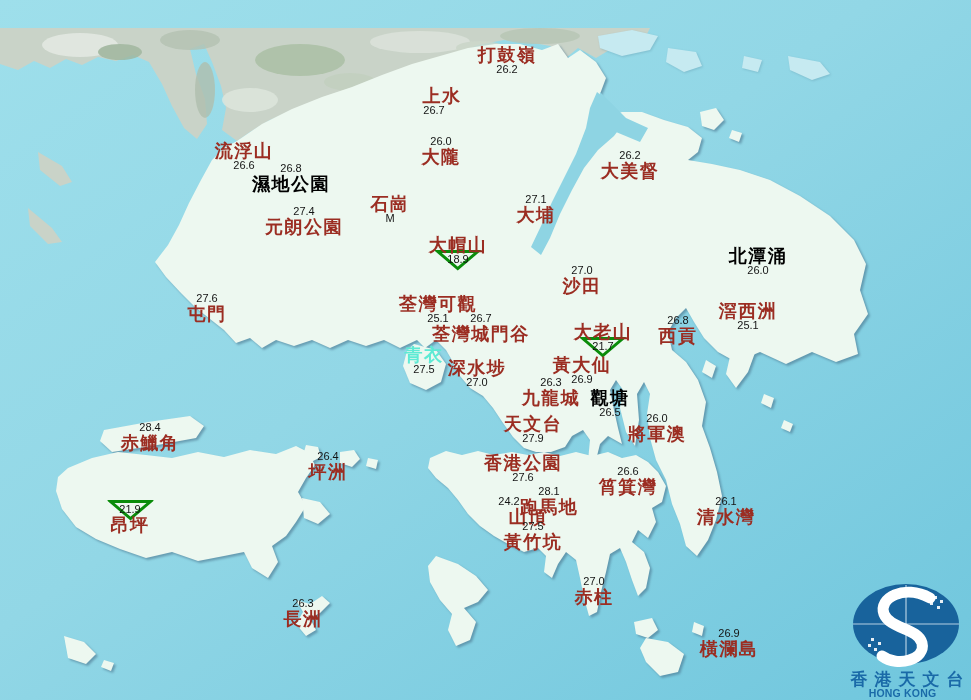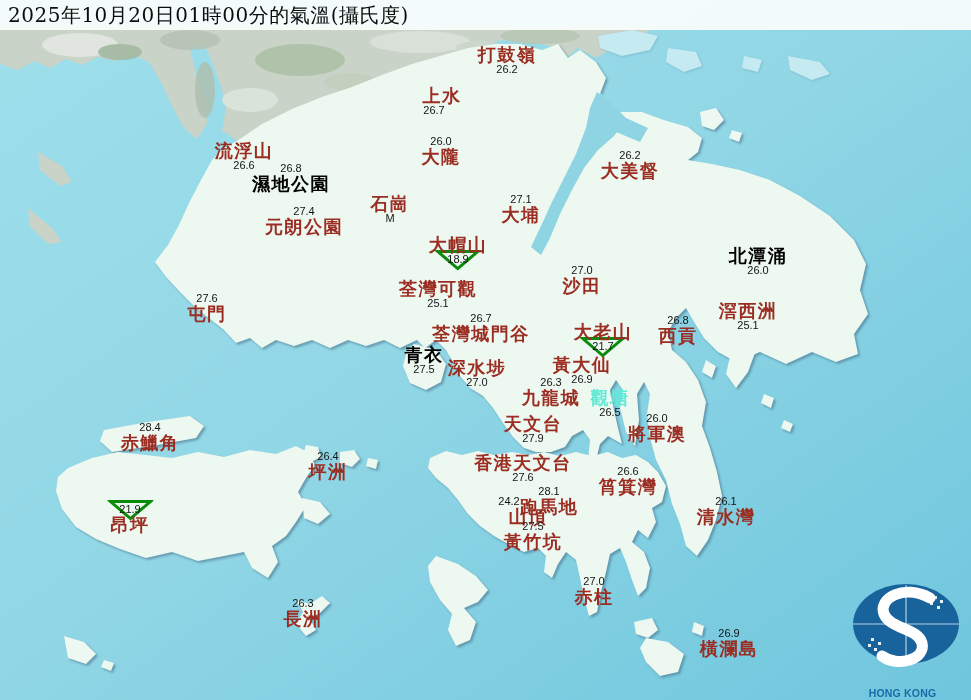--- a/index.html
+++ b/index.html
@@ -163,36 +163,36 @@
         <span class="st-label" style="color: #000000;">濕地公園</span>
       </div>
       <div class="station" style="left: 304px; top: 204px;">
         <span class="st-value" style="color: rgb(20, 20, 20);">27.4</span>
         <span class="st-label" style="color: rgb(155, 45, 34);">元朗公園</span>
       </div>
       <div class="station" style="left: 390px; top: 196px;">
         <span class="st-label" style="color: rgb(155, 45, 34);">石崗</span>
         <span class="st-value" style="color: rgb(20, 20, 20);">M</span>
       </div>
-      <div class="station" style="left: 521px; top: 192px;">
+      <div class="station" style="left: 536px; top: 192px;">
         <span class="st-value" style="color: rgb(20, 20, 20);">27.1</span>
         <span class="st-label" style="color: rgb(155, 45, 34);">大埔</span>
       </div>
       <div class="station" style="left: 458px; top: 237px;">
         <span class="st-label" style="color: rgb(155, 45, 34);">大帽山</span>
         <span class="st-value" style="color: rgb(20, 20, 20);">18.9<svg width="46" height="24" class="tri">
             <path d="M3,4 L43,4 L23,21 Z" fill="none" stroke="#0a8c0a" stroke-width="3"></path>
           </svg></span>
       </div>
       <div class="station" style="left: 582px; top: 263px;">
         <span class="st-value" style="color: rgb(20, 20, 20);">27.0</span>
         <span class="st-label" style="color: rgb(155, 45, 34);">沙田</span>
       </div>
       <div class="station" style="left: 438px; top: 281px;">
-        <span class="st-label" style="color: rgb(155, 45, 34);">荃灣可觀</span>
+        <span class="st-label" style="color: rgb(155, 45, 34); margin-top: 15px;">荃灣可觀</span>
         <span class="st-value" style="color: rgb(20, 20, 20);">25.1</span>
       </div>
       <div class="station" style="left: 758px; top: 248px;">
         <span class="st-label" style="color: #000000;">北潭涌</span>
         <span class="st-value" style="color: rgb(20, 20, 20);">26.0</span>
       </div>
       <div class="station" style="left: 207px; top: 291px;">
         <span class="st-value" style="color: rgb(20, 20, 20);">27.6</span>
         <span class="st-label" style="color: rgb(155, 45, 34);">屯門</span>
       </div>
@@ -208,49 +208,49 @@
         <span class="st-value" style="color: rgb(20, 20, 20);">26.8</span>
         <span class="st-label" style="color: rgb(155, 45, 34);">西貢</span>
       </div>
       <div class="station" style="left: 603px; top: 324px;">
         <span class="st-label" style="color: rgb(155, 45, 34);">大老山</span>
         <span class="st-value" style="color: rgb(20, 20, 20);">21.7<svg width="46" height="24" class="tri">
             <path d="M3,4 L43,4 L23,21 Z" fill="none" stroke="#0a8c0a" stroke-width="3"></path>
           </svg></span>
       </div>
       <div class="station" style="left: 424px; top: 347px;">
-        <span class="st-label" style="color: #000000;">青衣</span>
+        <span class="st-label" style="color: #5eead4;">青衣</span>
         <span class="st-value" style="color: rgb(20, 20, 20);">27.5</span>
       </div>
       <div class="station" style="left: 477px; top: 360px;">
         <span class="st-label" style="color: rgb(155, 45, 34);">深水埗</span>
         <span class="st-value" style="color: rgb(20, 20, 20);">27.0</span>
       </div>
       <div class="station" style="left: 582px; top: 357px;">
         <span class="st-label" style="color: rgb(155, 45, 34);">黃大仙</span>
         <span class="st-value" style="color: rgb(20, 20, 20);">26.9</span>
       </div>
       <div class="station" style="left: 551px; top: 375px;">
         <span class="st-value" style="color: rgb(20, 20, 20);">26.3</span>
         <span class="st-label" style="color: rgb(155, 45, 34);">九龍城</span>
       </div>
       <div class="station" style="left: 610px; top: 390px;">
-        <span class="st-label" style="color: #5eead4;">觀塘</span>
+        <span class="st-label" style="color: #000000;">觀塘</span>
         <span class="st-value" style="color: rgb(20, 20, 20);">26.5</span>
       </div>
       <div class="station" style="left: 533px; top: 416px;">
         <span class="st-label" style="color: rgb(155, 45, 34);">天文台</span>
         <span class="st-value" style="color: rgb(20, 20, 20);">27.9</span>
       </div>
       <div class="station" style="left: 657px; top: 411px;">
         <span class="st-value" style="color: rgb(20, 20, 20);">26.0</span>
         <span class="st-label" style="color: rgb(155, 45, 34);">將軍澳</span>
       </div>
       <div class="station" style="left: 523px; top: 455px;">
-        <span class="st-label" style="color: rgb(155, 45, 34);">香港天文台</span>
+        <span class="st-label" style="color: rgb(155, 45, 34);">香港公園</span>
         <span class="st-value" style="color: rgb(20, 20, 20);">27.6</span>
       </div>
       <div class="station" style="left: 628px; top: 464px;">
         <span class="st-value" style="color: rgb(20, 20, 20);">26.6</span>
         <span class="st-label" style="color: rgb(155, 45, 34);">筲箕灣</span>
       </div>
       <div class="station" style="left: 150px; top: 420px;">
         <span class="st-value" style="color: rgb(20, 20, 20);">28.4</span>
         <span class="st-label" style="color: rgb(155, 45, 34);">赤鱲角</span>
       </div>
@@ -287,19 +287,17 @@
       <div class="station" style="left: 594px; top: 574px;">
         <span class="st-value" style="color: rgb(20, 20, 20);">27.0</span>
         <span class="st-label" style="color: rgb(155, 45, 34);">赤柱</span>
       </div>
       <div class="station" style="left: 729px; top: 626px;">
         <span class="st-value" style="color: rgb(20, 20, 20);">26.9</span>
         <span class="st-label" style="color: rgb(155, 45, 34);">橫瀾島</span>
       </div>
     </div>
 
-  <div id="titlebar">
-    <span class="t">2025年10月20日01時00分的氣溫(攝氏度)</span>
-  </div>
-
+
+  <div id="logo-text-zh" style="color: rgb(26, 106, 168);">香港天文台</div>
   <div id="logo-text-en" style="color: rgb(26, 106, 168);">HONG KONG OBSERVATORY</div>
 
 </div>
 
 </body></html>

